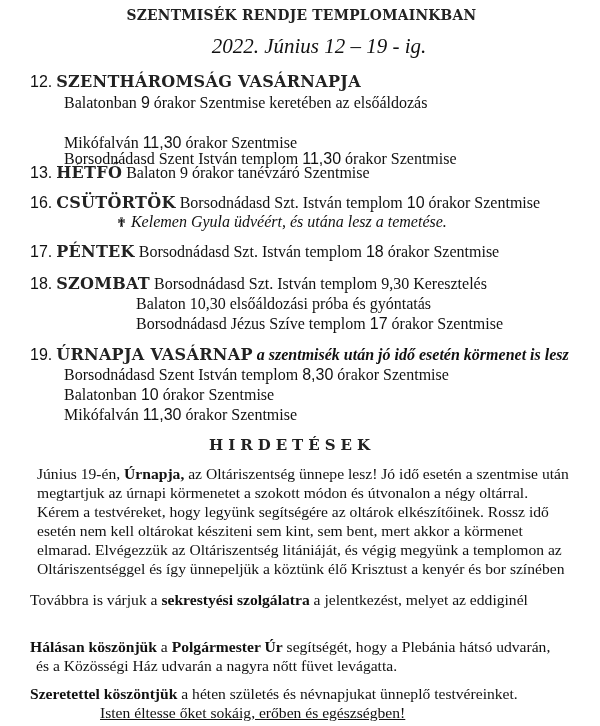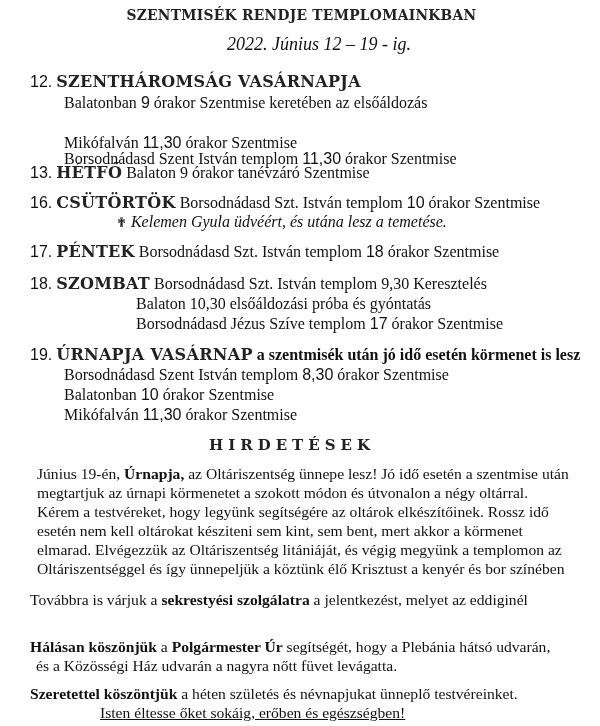--- a/index.html
+++ b/index.html
@@ -22,30 +22,30 @@
       font-size: 16px;
     }
     .ser { font-family: "Liberation Serif", serif; font-size: 16px; }
     .title {
       left: 0; width: 600px; text-align: center; top: 6px;
       font-size: 15px; transform: scaleX(0.92); transform-origin: 318px 0;
     }
     .title span { display: inline-block; }
     .dateline {
       left: 0; width: 600px; text-align: center; top: 34px;
-      font-family: "Liberation Serif", serif; font-style: italic; font-size: 18px;
+      font-family: "Liberation Serif", serif; font-style: italic; font-size: 21px;
       padding-left: 38px; box-sizing: border-box;
     }
     .dayhead { font-size: 15.5px; }
     .dayname { font-size: 16px; }
     .line { font-size: 16px; }
     .sub { left: 64px; }
     .cross { font-family: "DejaVu Sans", sans-serif; font-size: 13px; font-style: normal; }
     .ital { font-style: italic; }
-    .bi { font-weight: bold; }
+    .bi { font-style: italic; font-weight: bold; }
     .hird {
       left: 0; width: 564px; text-align: center; top: 436px;
       font-size: 15px; letter-spacing: 5px; padding-left: 20px; box-sizing: border-box;
     }
     .para { left: 37px; font-size: 15.6px; line-height: 19px; }
     .para p { margin: 0; white-space: nowrap; }
     b { font-weight: bold; }
   </style>
 </head>
 <body>

